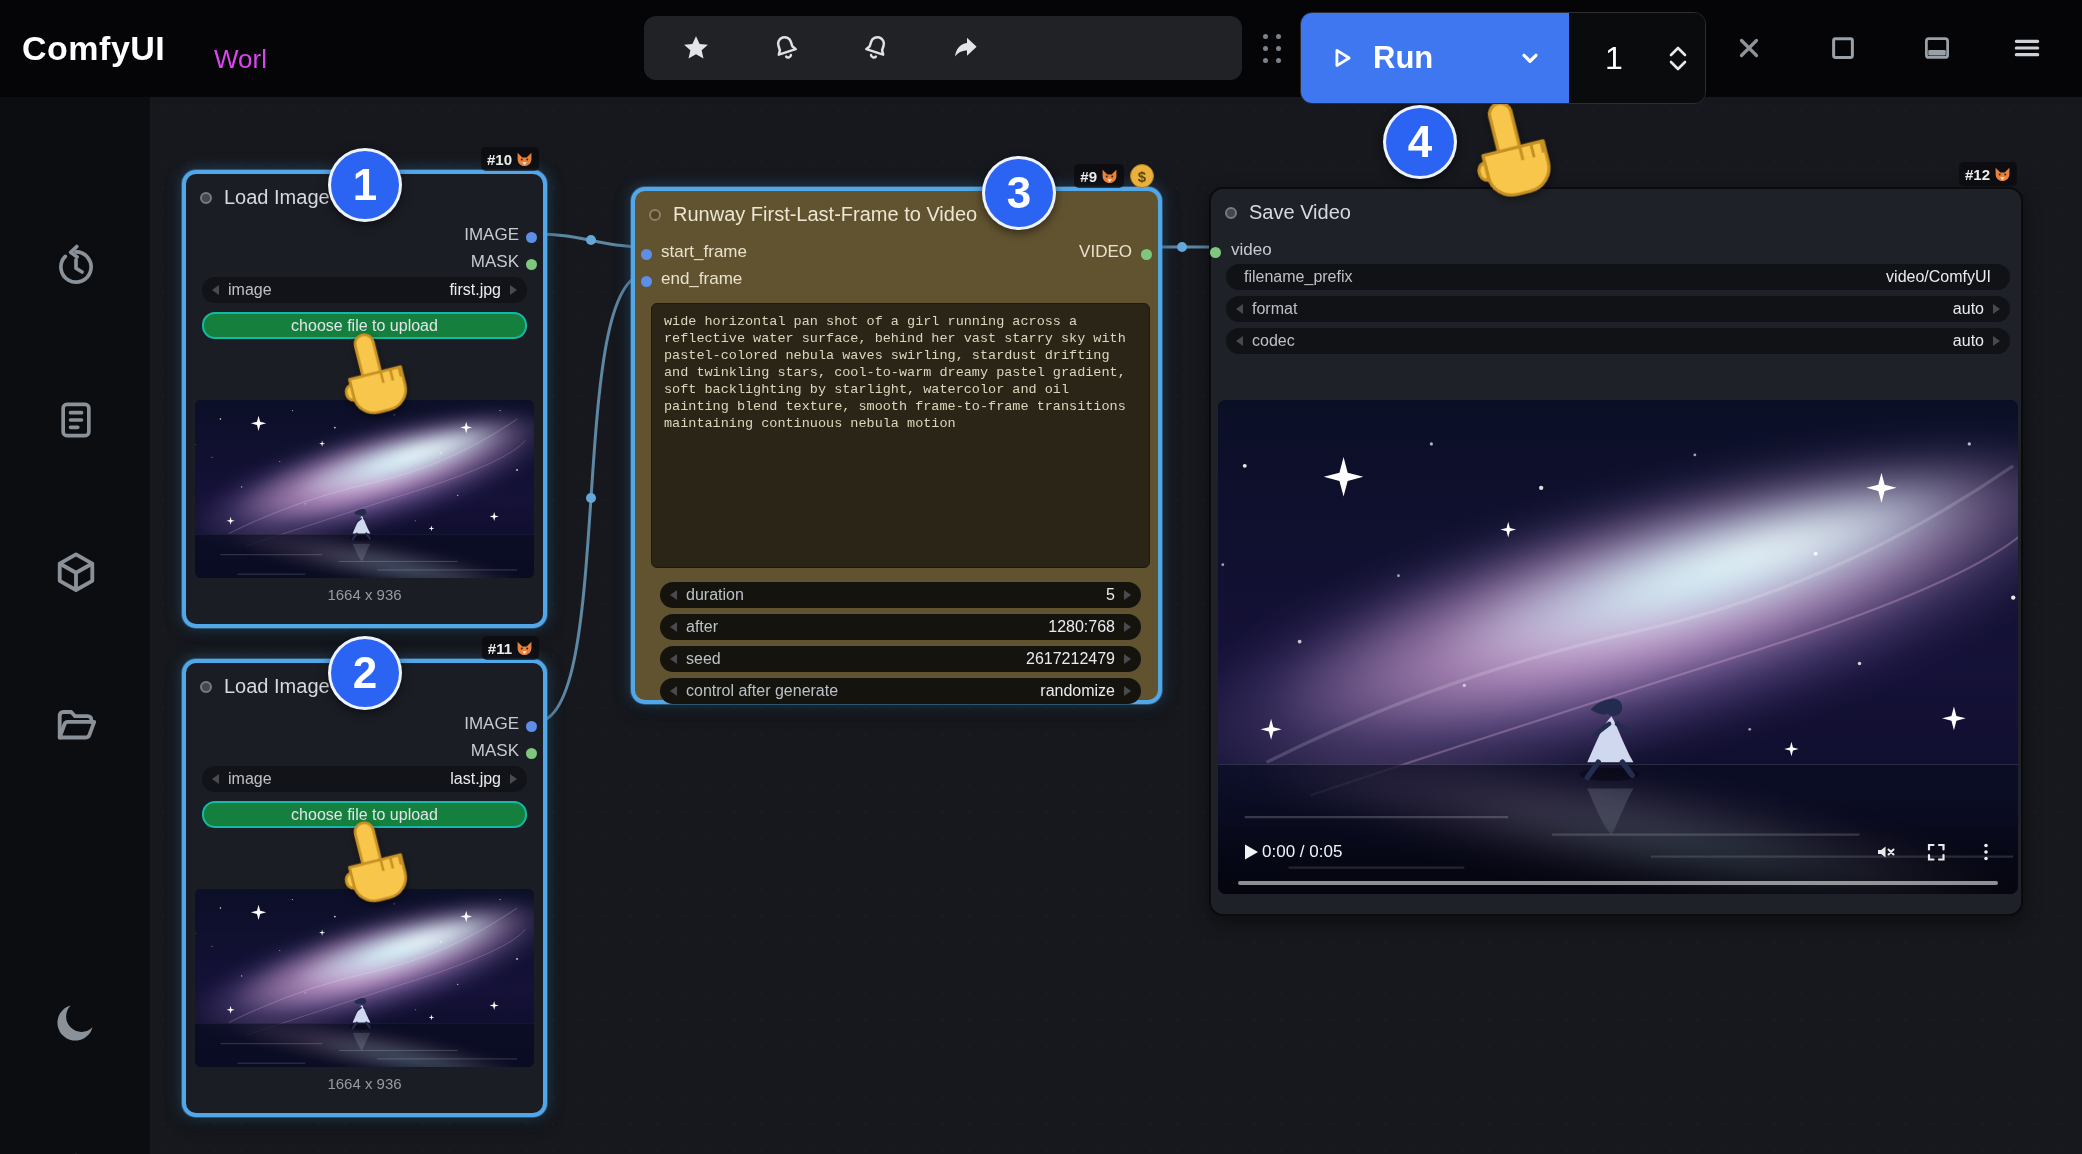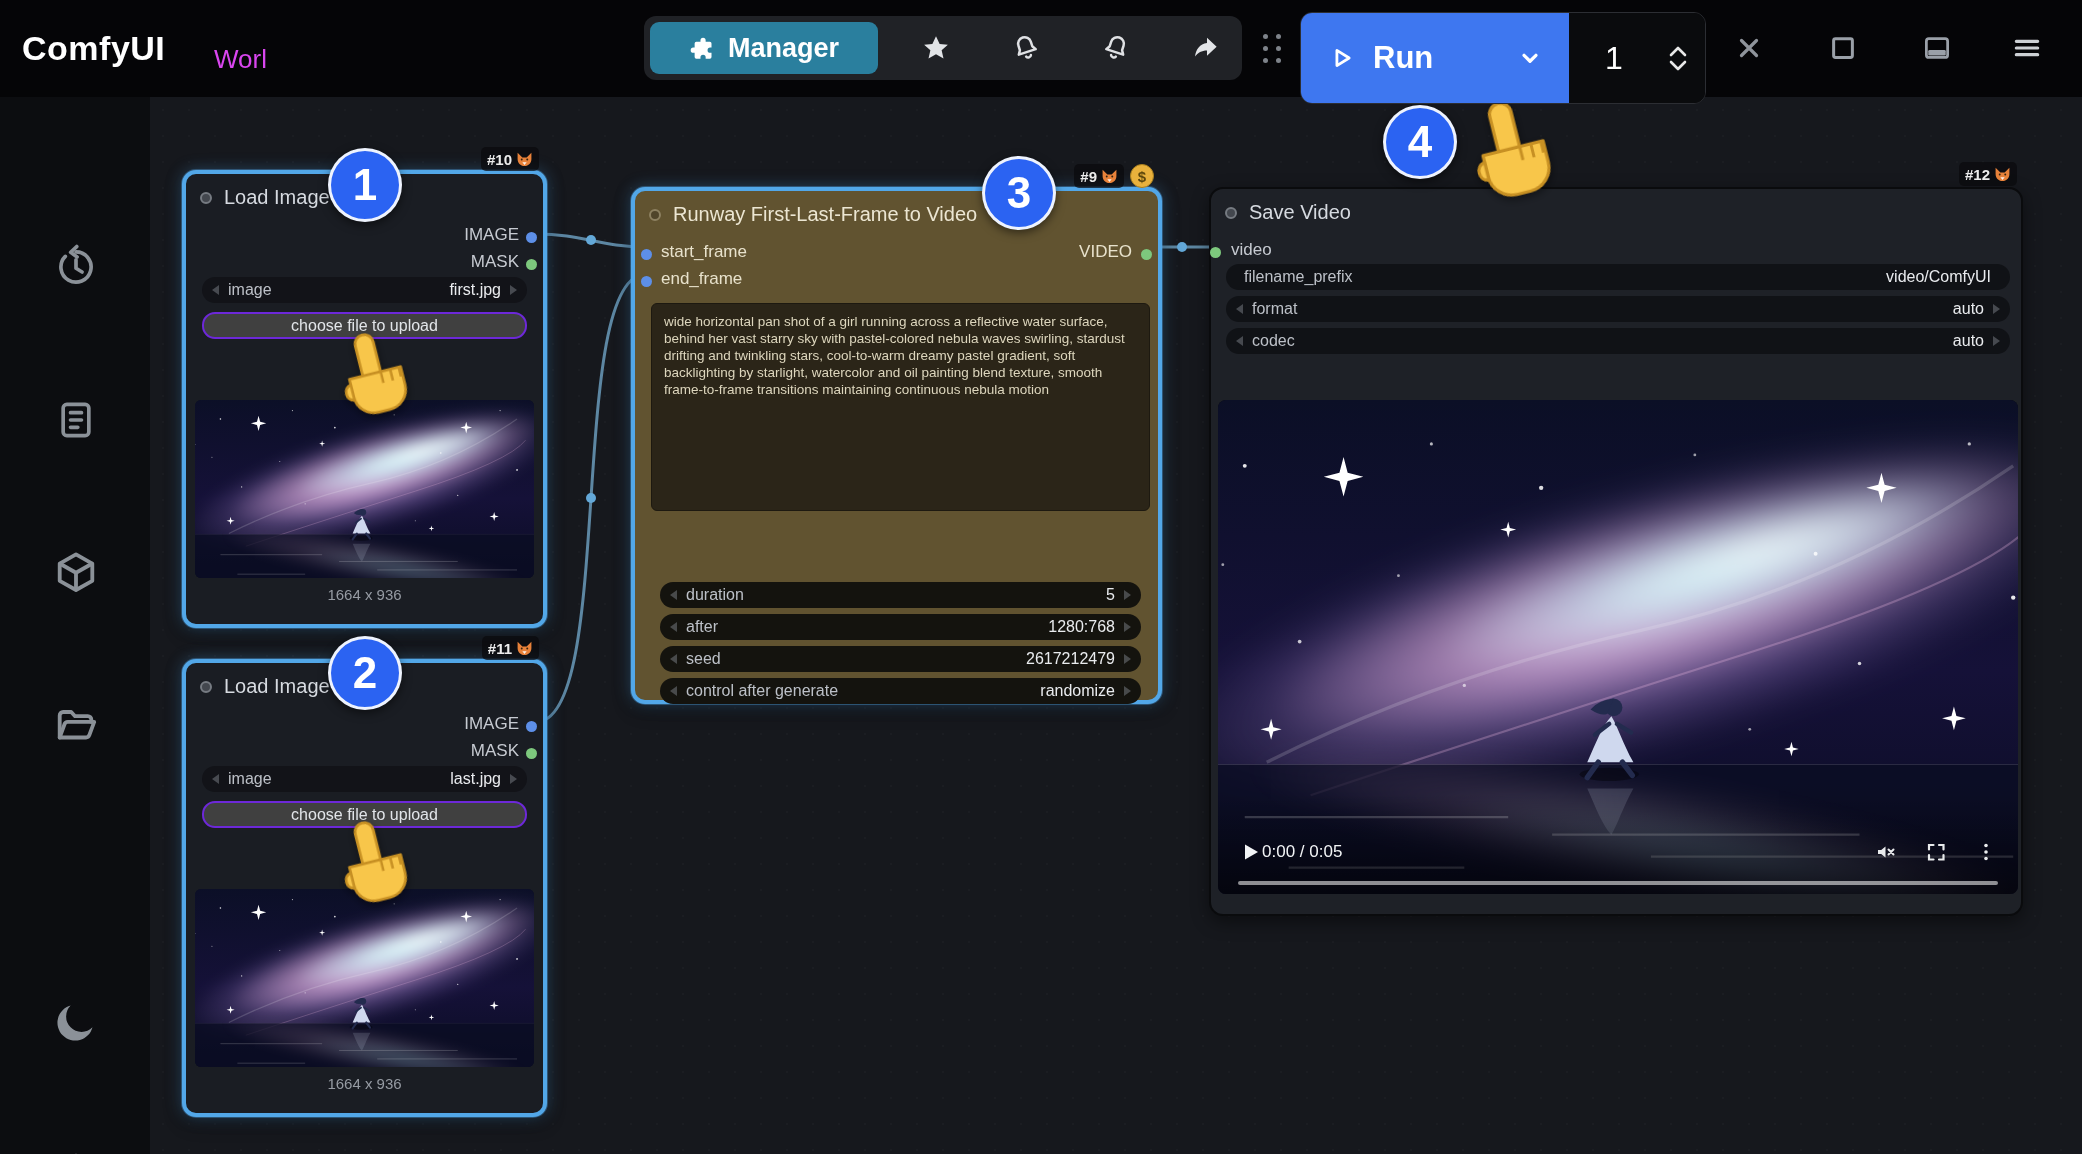--- a/index.html
+++ b/index.html
@@ -74,36 +74,36 @@
   .wvalue { font-size:16px; color:#e9ebee; margin-left:auto; margin-right:9px; }
   .arr { width:0; height:0; border-top:5px solid transparent; border-bottom:5px solid transparent; cursor:pointer; }
   .arr.l { border-right:7px solid #84899177; }
   .arr.r { border-left:7px solid #84899177; }
   
   .lnode { width:365px; height:458px; }
   .lnode .o1 { top:51px; right:24px; } .lnode .o2 { top:78px; right:24px; }
   .lnode .d1 { top:58px; right:6px; } .lnode .d2 { top:85px; right:6px; }
   .lnode .wrow.imgsel { left:16px; right:16px; top:103px; }
   .upl { position:absolute; left:16px; right:16px; top:138px; height:27px; border-radius:13px;
-    background:#404040; border:2px solid #6d28d9; color:#e2e5e9; font-size:16px;
+    background:#15803d; border:2px solid #14b8a6; color:#e2e5e9; font-size:16px;
     font-family:"Liberation Sans",sans-serif; display:flex; align-items:center; justify-content:center; cursor:pointer; }
   .prev { position:absolute; left:9px; right:9px; top:226px; height:178px; border-radius:6px;
     overflow:hidden; background:#0b0e20; }
   .dims { position:absolute; left:0; right:0; top:412px; text-align:center; font-size:15px; color:#969ba3; }
   
   .rnode { width:531px; height:517px; background:#615330; }
   .rnode .ntitle { color:#ece6d2; }
   .rnode .cdot { background:#50452a; border-color:#8d8161; }
   .rnode .slabel { color:#e8e2cc; }
   .rnode .in1l { left:26px; top:51px; } .rnode .in2l { left:26px; top:78px; }
   .rnode .in1d { left:6px; top:58px; } .rnode .in2d { left:6px; top:85px; }
   .rnode .outl { right:26px; top:51px; } .rnode .outd { right:6px; top:58px; }
-  .prompt { position:absolute; left:16px; top:112px; width:499px; height:208px; background:#2b2518;
+  .prompt { position:absolute; left:16px; top:112px; width:499px; height:265px; background:#2b2518;
     border:1px solid #1d1910; border-radius:6px; padding:9px 12px; resize:none;
-    font-family:Liberation Sans, sans-serif; font-size:13.5px; line-height:17px; color:#ddd6bd;
+    font-family:Liberation Mono, monospace; font-size:13.5px; line-height:17px; color:#ddd6bd;
     white-space:pre-wrap; overflow:hidden; }
   .rnode .wrow { left:25px; width:481px; background:#14130e; }
   .rnode .w0 { top:391px; } .rnode .w1 { top:423px; } .rnode .w2 { top:455px; } .rnode .w3 { top:487px; }
   
   .snode { width:814px; height:729px; background:#1e2127; }
   .snode .inl { left:20px; top:51px; } .snode .ind { left:-1px; top:58px; }
   .snode .wrow { left:15px; width:784px; background:#101216; }
   .snode .w0 { top:75px; } .snode .w1 { top:107px; } .snode .w2 { top:139px; }
   .player { position:absolute; left:7px; top:211px; width:800px; height:494px; border-radius:8px;
     overflow:hidden; background:#05060c; }
@@ -226,28 +226,20 @@
           <circle cx="10.6" cy="8" r="0.9" fill="#31220f"></circle>
       </g>
     </defs>
   </svg>
 
   <header id="topbar">
     <div class="logo">ComfyUI</div>
     <div class="wfname">Worl</div>
 
     <div class="mgr-panel">
-      <button class="manager-btn">
-        <span class="icbtn-svg">
-          <svg width="27" height="27" viewBox="0 0 24 24">
-              <path fill="#fff" d="M10.2 21H6.5A1.5 1.5 0 0 1 5 19.5v-3.7H3.8a2.3 2.3 0 1 1 0-4.6H5V7.5A1.5 1.5 0 0 1 6.5 6h3.7V4.8a2.3 2.3 0 1 1 4.6 0V6h3.7A1.5 1.5 0 0 1 20 7.5v3.7h-1.2a2.3 2.3 0 1 0 0 4.6H20v3.7a1.5 1.5 0 0 1-1.5 1.5h-3.7v-1.2a2.3 2.3 0 1 0-4.6 0z"></path>
-            </svg>
-        </span>
-        <span class="lbl">Manager</span>
-      </button>
       <button class="tb-iconbtn">
         <span class="icbtn-svg">
           <svg width="30" height="30" viewBox="0 0 24 24">
               <path fill="#e2e4e7" d="M12 2.6l2.9 6.1 6.6.7-5 4.4 1.5 6.5L12 17l-6 3.3 1.5-6.5-5-4.4 6.6-.7z"></path>
             </svg>
         </span>
       </button>
       <button class="tb-iconbtn">
         <span class="icbtn-svg">
           <svg width="30" height="30" viewBox="0 0 24 24" fill="none" stroke="#dfe1e4" stroke-width="2" stroke-linecap="round" stroke-linejoin="round">

